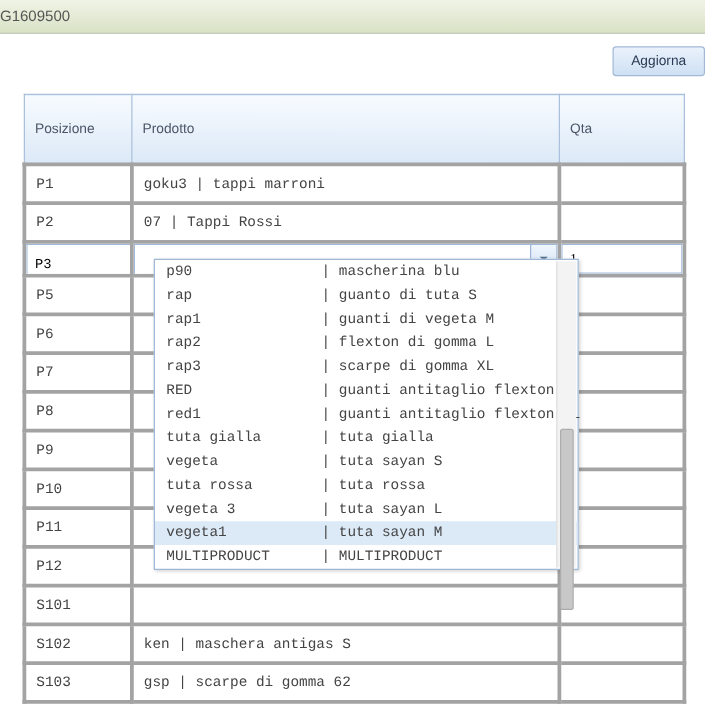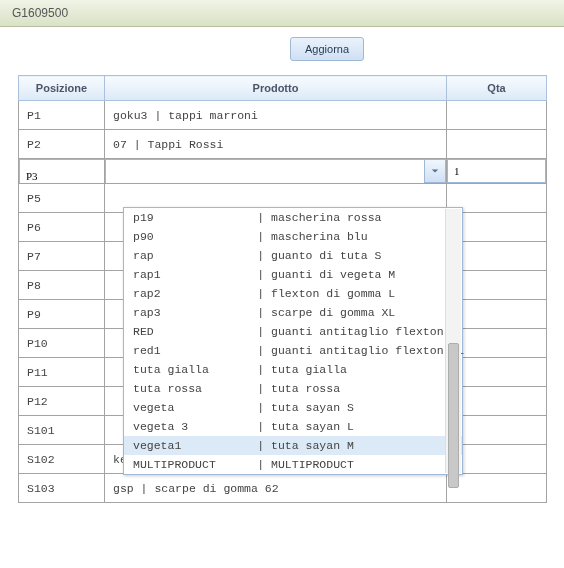--- a/index.html
+++ b/index.html
@@ -1,32 +1,32 @@
 <!DOCTYPE html>
 <html><head>
 <meta charset="utf-8">
 <style>
   html,body{margin:0;padding:0;font-family:Verdana, Geneva, sans-serif;font-size:11px;color:#333;background:#fff}
   body{width:564px;height:568px;overflow:hidden;position:relative;border-right:1px solid #c9c9c9}
   
-  .titlebar{height:26px;line-height:26px;padding-left:12px;background:linear-gradient(#f0f4e6,#d9e2c6);border-bottom:1px solid #b6bfa3;font-size:12px;color:#555}
+  .titlebar{height:26px;line-height:26px;padding-left:0;background:linear-gradient(#f0f4e6,#d9e2c6);border-bottom:1px solid #b6bfa3;font-size:12px;color:#555}
   
-  .toolbar{height:38px;padding-top:10px;text-align:left}
+  .toolbar{height:38px;padding-top:10px;text-align:right}
   .btn{display:inline-block;margin-left:290px;height:22px;line-height:22px;padding:0 14px;border:1px solid #9fb8d8;border-radius:3px;background:linear-gradient(#eaf2fb,#cfe0f4);color:#2a3b55;cursor:pointer}
   
   .tbl{border-collapse:collapse;width:528px;margin:0 0 0 18px;table-layout:fixed}
   .tbl col.c1{width:86px}
   .tbl col.c2{width:342px}
   .tbl col.c3{width:100px}
-  .tbl th{background:linear-gradient(#f7fbff,#dce9f7);border:1px solid #aac0dc;text-align:center;padding:6px 8px;color:#4b5568;font-weight:bold}
-  .tbl td{border:1px solid #a3a3a3;padding:6px 8px;font-family:"Courier New",monospace;font-size:11.5px;color:#444;height:16px;white-space:nowrap;overflow:hidden}
+  .tbl th{background:linear-gradient(#f7fbff,#dce9f7);border:1px solid #aac0dc;text-align:left;padding:21px 8px;color:#4b5568;font-weight:normal}
+  .tbl td{border:3px solid #a3a3a3;padding:6px 8px;font-family:"Courier New",monospace;font-size:11.5px;color:#444;height:16px;white-space:nowrap;overflow:hidden}
   
   .edcell{padding:0!important}
   .combo{position:relative;display:flex;height:24px}
-  .combo input{flex:1;border:1px solid #9fb8d8;border-right:none;padding:16px 6px;font-family:Liberation Serif, serif;font-size:11px;outline:none;background:#fff}
+  .combo input{flex:1;border:1px solid #9fb8d8;border-right:none;padding:16px 6px;font-family:Liberation Mono, monospace;font-size:11px;outline:none;background:#fff}
   .combo .trig{width:20px;border:1px solid #9fb8d8;background:linear-gradient(#f0f6fd,#cfe0f4);display:flex;align-items:center;justify-content:center;cursor:pointer}
   .combo .trig svg{width:8px;height:8px;fill:#54708f}
   .qty-in{width:100%;height:24px;box-sizing:border-box;border:1px solid #9fb8d8;padding:0 6px;font-family:Verdana;font-size:11px;outline:none}
   
   .dd{position:absolute;left:123px;top:207px;width:338px;background:#fff;border:1px solid #9fb8d8;box-shadow:1px 1px 3px rgba(0,0,0,.2);font-family:"Courier New",monospace;font-size:11.5px;color:#444;z-index:10}
   .dd .item{padding:3px 9px;white-space:pre;cursor:pointer}
   .dd .item.sel{background:#dce9f7}
   .scrollbar{position:absolute;right:1px;top:1px;bottom:1px;width:15px;background:#f3f3f3;border-left:1px solid #dedede}
   .thumb{position:absolute;left:2px;right:2px;top:134px;height:143px;background:#c8c8c8;border:1px solid #adadad;border-radius:2px}
 </style>
@@ -140,27 +140,26 @@
         <td>gsp | scarpe di gomma 62</td>
         <td></td>
       </tr>
   </tbody>
 </table>
 
 <div class="dd" id="dd">
   <div class="scrollbar">
     <div class="thumb"></div>
   </div>
-<div class="item">p19               | mascherina rossa</div>
     <div class="item">p90               | mascherina blu</div>
     <div class="item">rap               | guanto di tuta S</div>
     <div class="item">rap1              | guanti di vegeta M</div>
     <div class="item">rap2              | flexton di gomma L</div>
     <div class="item">rap3              | scarpe di gomma XL</div>
     <div class="item">RED               | guanti antitaglio flexton L</div>
     <div class="item">red1              | guanti antitaglio flexton XL</div>
     <div class="item">tuta gialla       | tuta gialla</div>
+    <div class="item">vegeta            | tuta sayan S</div>
     <div class="item">tuta rossa        | tuta rossa</div>
-    <div class="item">vegeta            | tuta sayan S</div>
     <div class="item">vegeta 3          | tuta sayan L</div>
     <div class="item sel">vegeta1           | tuta sayan M</div>
     <div class="item">MULTIPRODUCT      | MULTIPRODUCT</div>
   </div>
 
 </body></html>

